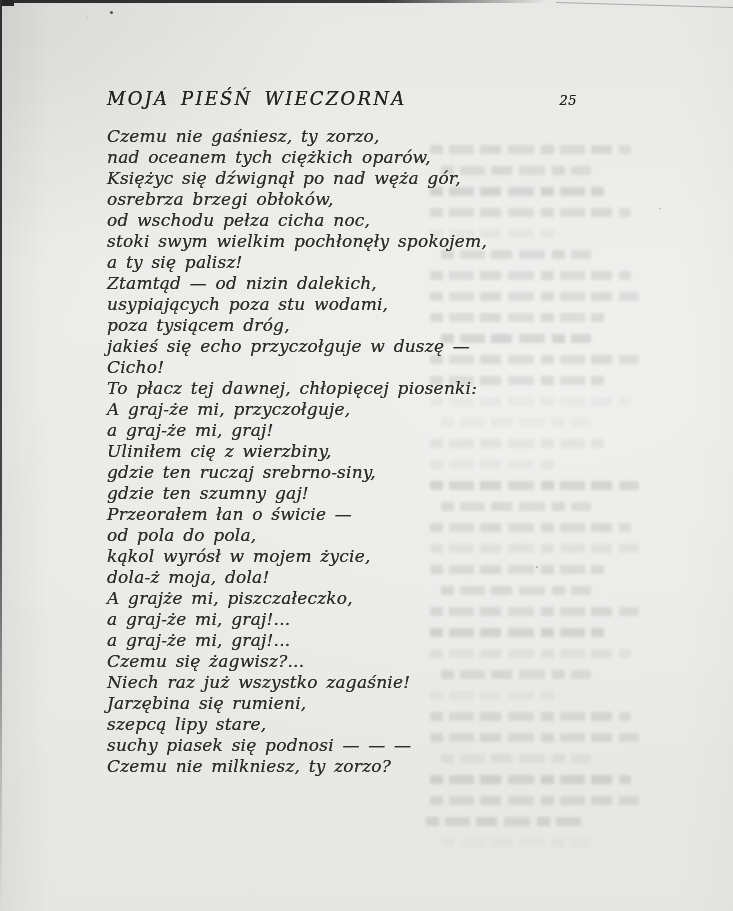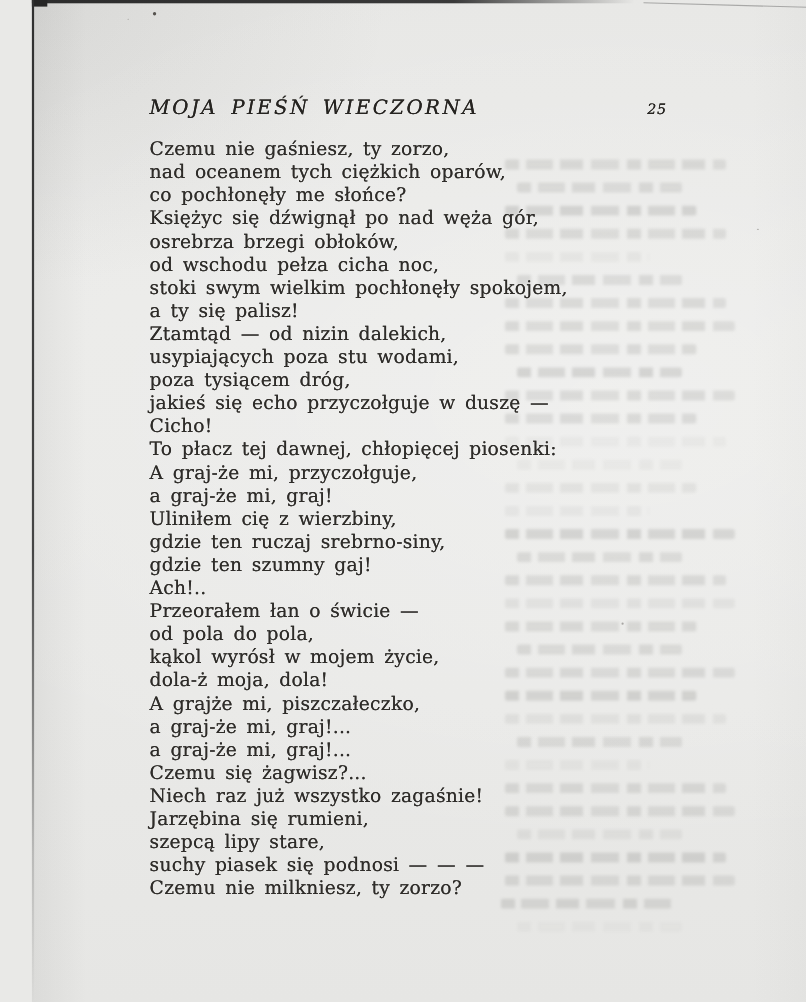--- a/index.html
+++ b/index.html
@@ -9,21 +9,20 @@
     background:#e9e9e7;
   }
   
   .scan-page{
     position:absolute;inset:0;
     background:
       radial-gradient(1200px 700px at 75% 40%, rgba(255,255,255,.28), rgba(255,255,255,0) 60%),
       radial-gradient(500px 400px at 0% 0%, rgba(90,90,88,.10), rgba(90,90,88,0) 65%),
       linear-gradient(90deg, rgba(120,120,118,.10) 0, rgba(120,120,118,0) 7%, rgba(120,120,118,0) 93%, rgba(160,160,158,.05) 100%),
       linear-gradient(180deg,#e7e7e5 0,#eaeae8 30%,#e9e9e7 70%,#e6e6e4 100%);
-    margin-left: 29px;
   }
   
   .edge-top{
     position:absolute;left:0;top:0;width:548px;height:3px;
     background:linear-gradient(90deg,#2c2c2c 0,#3a3a3a 70%,rgba(58,58,58,0) 100%);
   }
   .edge-top-nub{
     position:absolute;left:0;top:0;width:14px;height:6px;background:#262626;
   }
   .edge-diag{
@@ -52,21 +51,21 @@
     font-size:18px;letter-spacing:2.2px;word-spacing:4px;
     text-shadow:0 0 .4px #262421;
   }
   .page-number{
     font-size:13px;letter-spacing:.5px;text-shadow:0 0 .4px #262421;
   }
 
   
   .poem{
     position:absolute;left:107px;top:126px;width:470px;
-    font-size:17px;line-height:21px;
+    font-style:italic;font-size:17px;line-height:21px;
     color:#2e2c29;word-spacing:3px;letter-spacing:.2px;
     text-shadow:0 0 .45px rgba(46,44,41,.85);
     white-space:nowrap;z-index:2;
   }
 
   
   .bleed{
     position:absolute;left:430px;top:139px;width:218px;z-index:1;
   }
   .ghost-line{height:21px;position:relative;}
@@ -143,38 +142,36 @@
     </div>
 
   <div class="page-header">
     <span class="title">MOJA PIEŚŃ WIECZORNA</span>
     <span class="page-number">25</span>
   </div>
 
   <div class="poem">
       <div class="poem-line">Czemu nie gaśniesz, ty zorzo,</div>
       <div class="poem-line">nad oceanem tych ciężkich oparów,</div>
-      <div class="poem-line">co pochłonęły me słońce?</div>
       <div class="poem-line">Księżyc się dźwignął po nad węża gór,</div>
       <div class="poem-line">osrebrza brzegi obłoków,</div>
       <div class="poem-line">od wschodu pełza cicha noc,</div>
       <div class="poem-line">stoki swym wielkim pochłonęły spokojem,</div>
       <div class="poem-line">a ty się palisz!</div>
       <div class="poem-line">Ztamtąd — od nizin dalekich,</div>
       <div class="poem-line">usypiających poza stu wodami,</div>
       <div class="poem-line">poza tysiącem dróg,</div>
       <div class="poem-line">jakieś się echo przyczołguje w duszę —</div>
       <div class="poem-line">Cicho!</div>
       <div class="poem-line">To płacz tej dawnej, chłopięcej piosenki:</div>
       <div class="poem-line">A graj-że mi, przyczołguje,</div>
       <div class="poem-line">a graj-że mi, graj!</div>
       <div class="poem-line">Uliniłem cię z wierzbiny,</div>
       <div class="poem-line">gdzie ten ruczaj srebrno-siny,</div>
       <div class="poem-line">gdzie ten szumny gaj!</div>
-      <div class="poem-line">Ach!..</div>
       <div class="poem-line">Przeorałem łan o świcie —</div>
       <div class="poem-line">od pola do pola,</div>
       <div class="poem-line">kąkol wyrósł w mojem życie,</div>
       <div class="poem-line">dola-ż moja, dola!</div>
       <div class="poem-line">A grajże mi, piszczałeczko,</div>
       <div class="poem-line">a graj-że mi, graj!...</div>
       <div class="poem-line">a graj-że mi, graj!...</div>
       <div class="poem-line">Czemu się żagwisz?...</div>
       <div class="poem-line">Niech raz już wszystko zagaśnie!</div>
       <div class="poem-line">Jarzębina się rumieni,</div>

